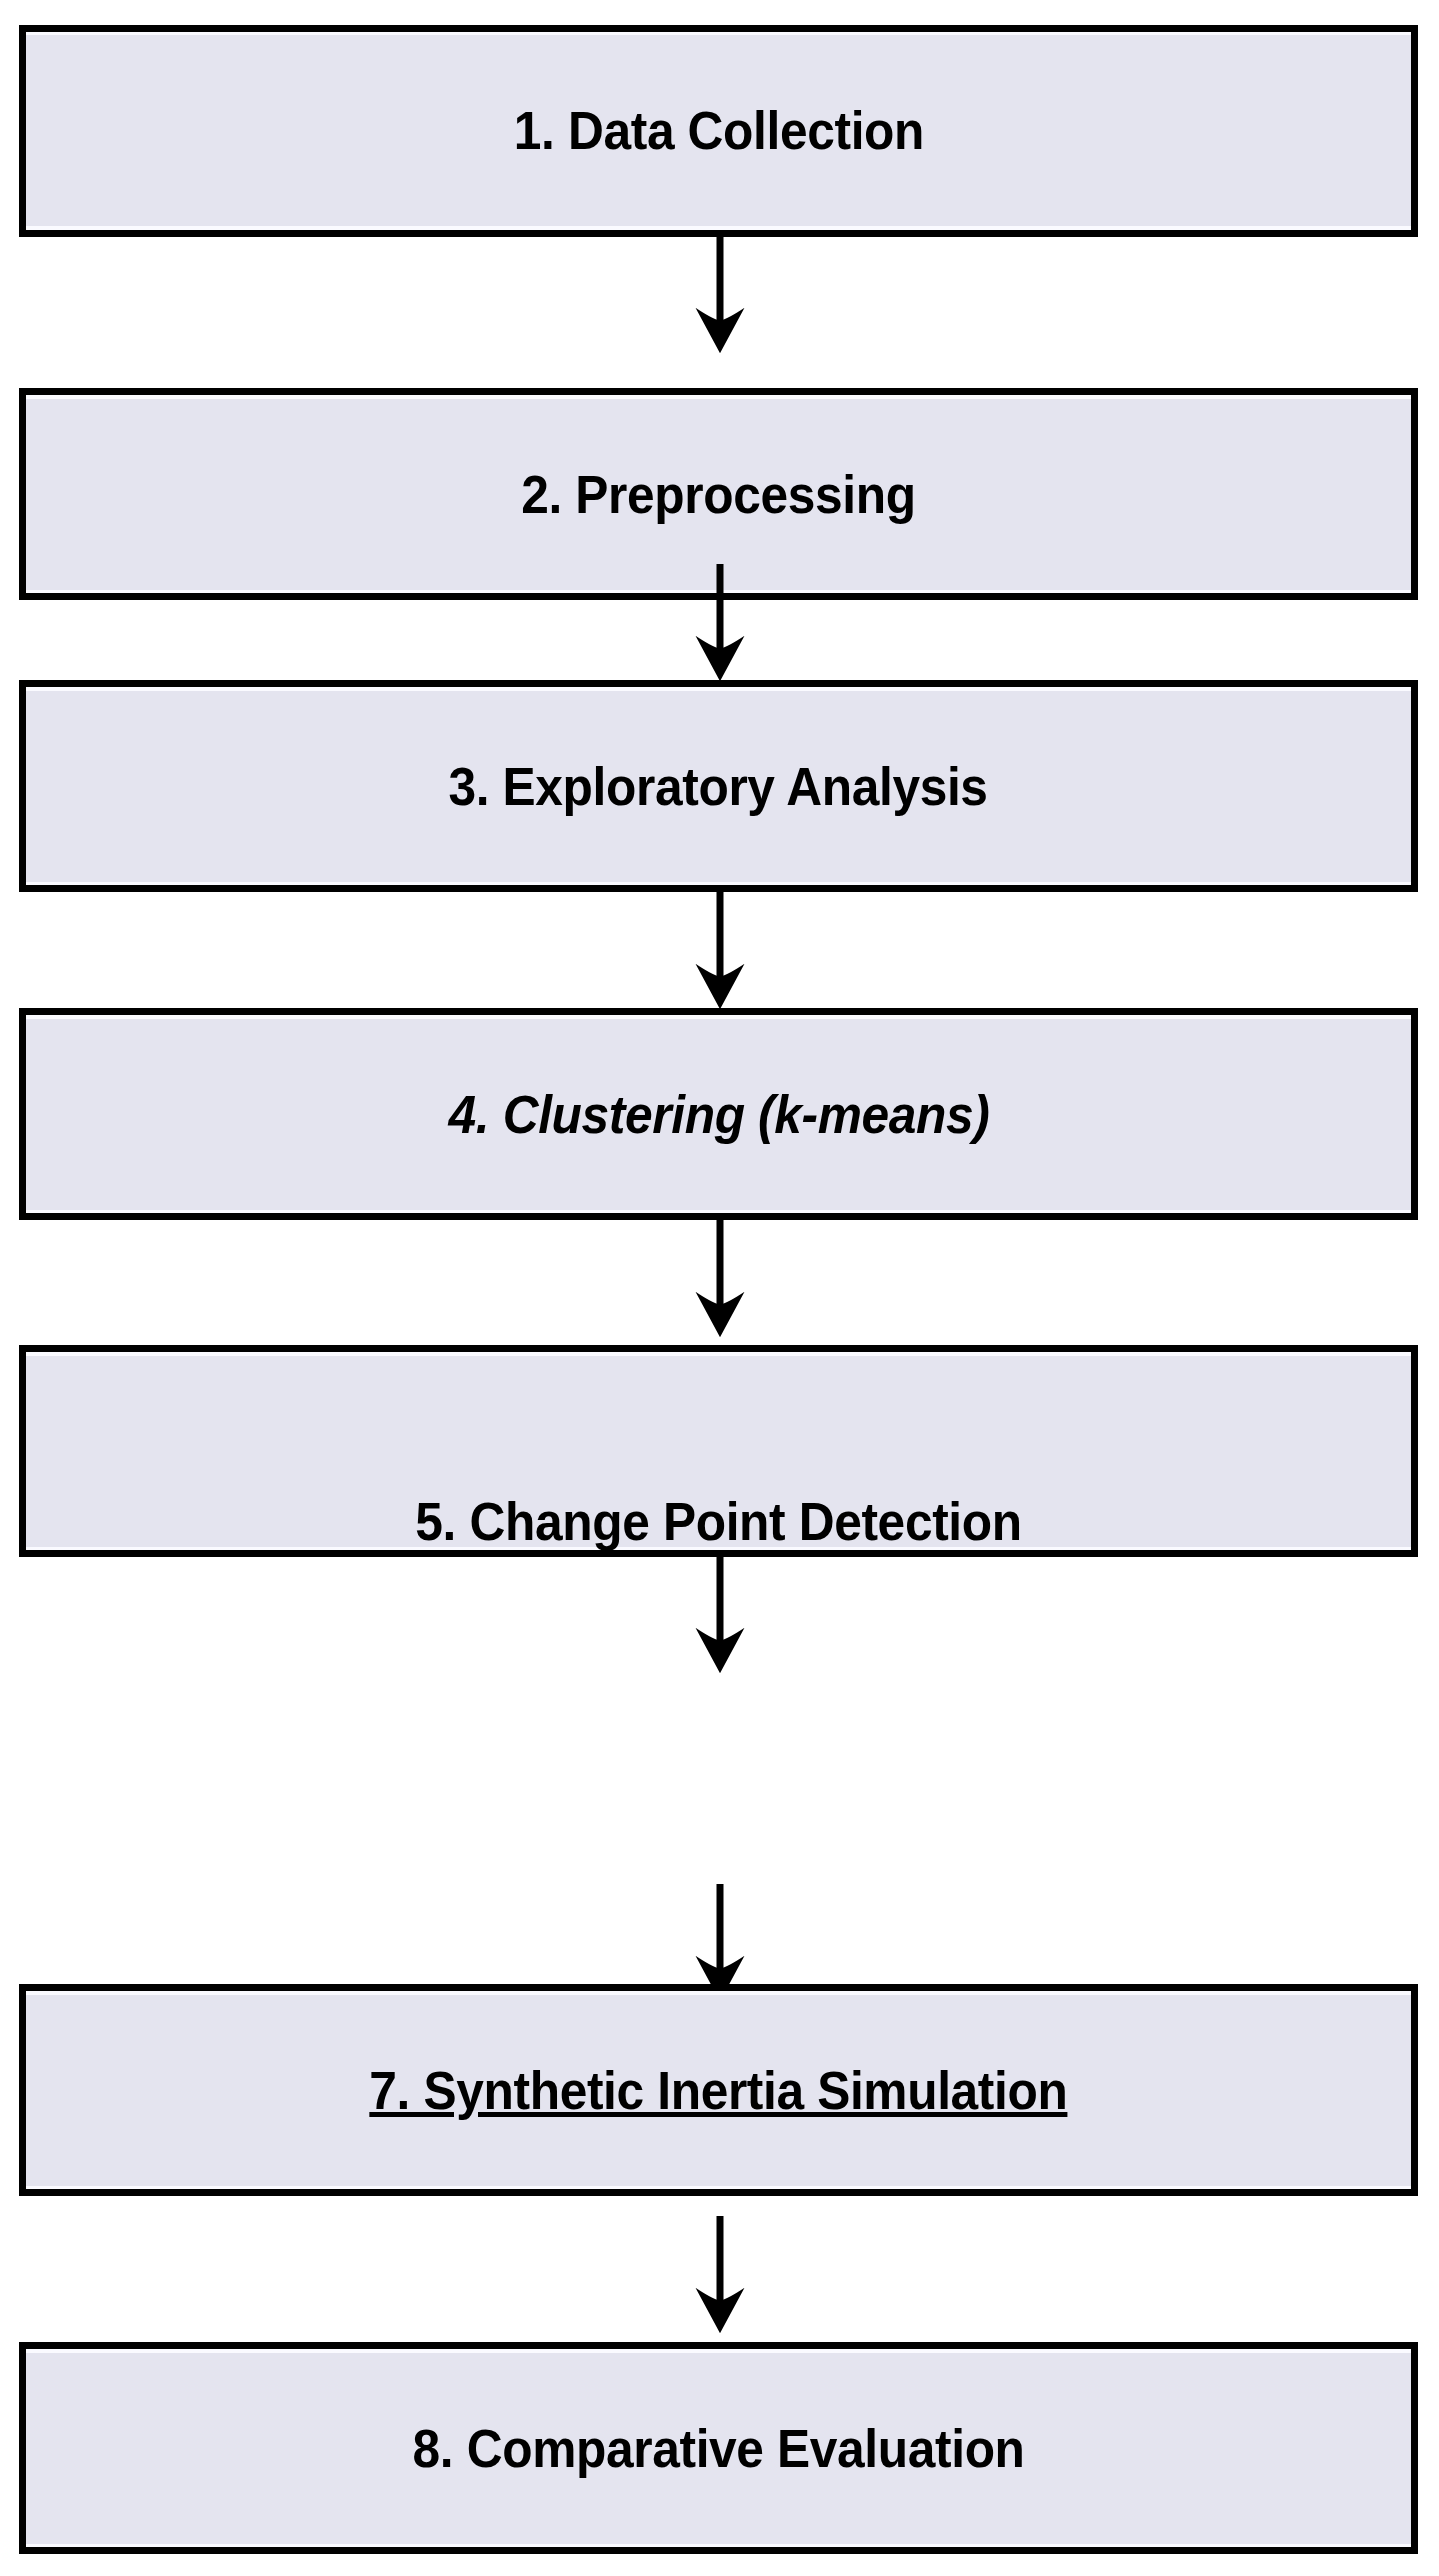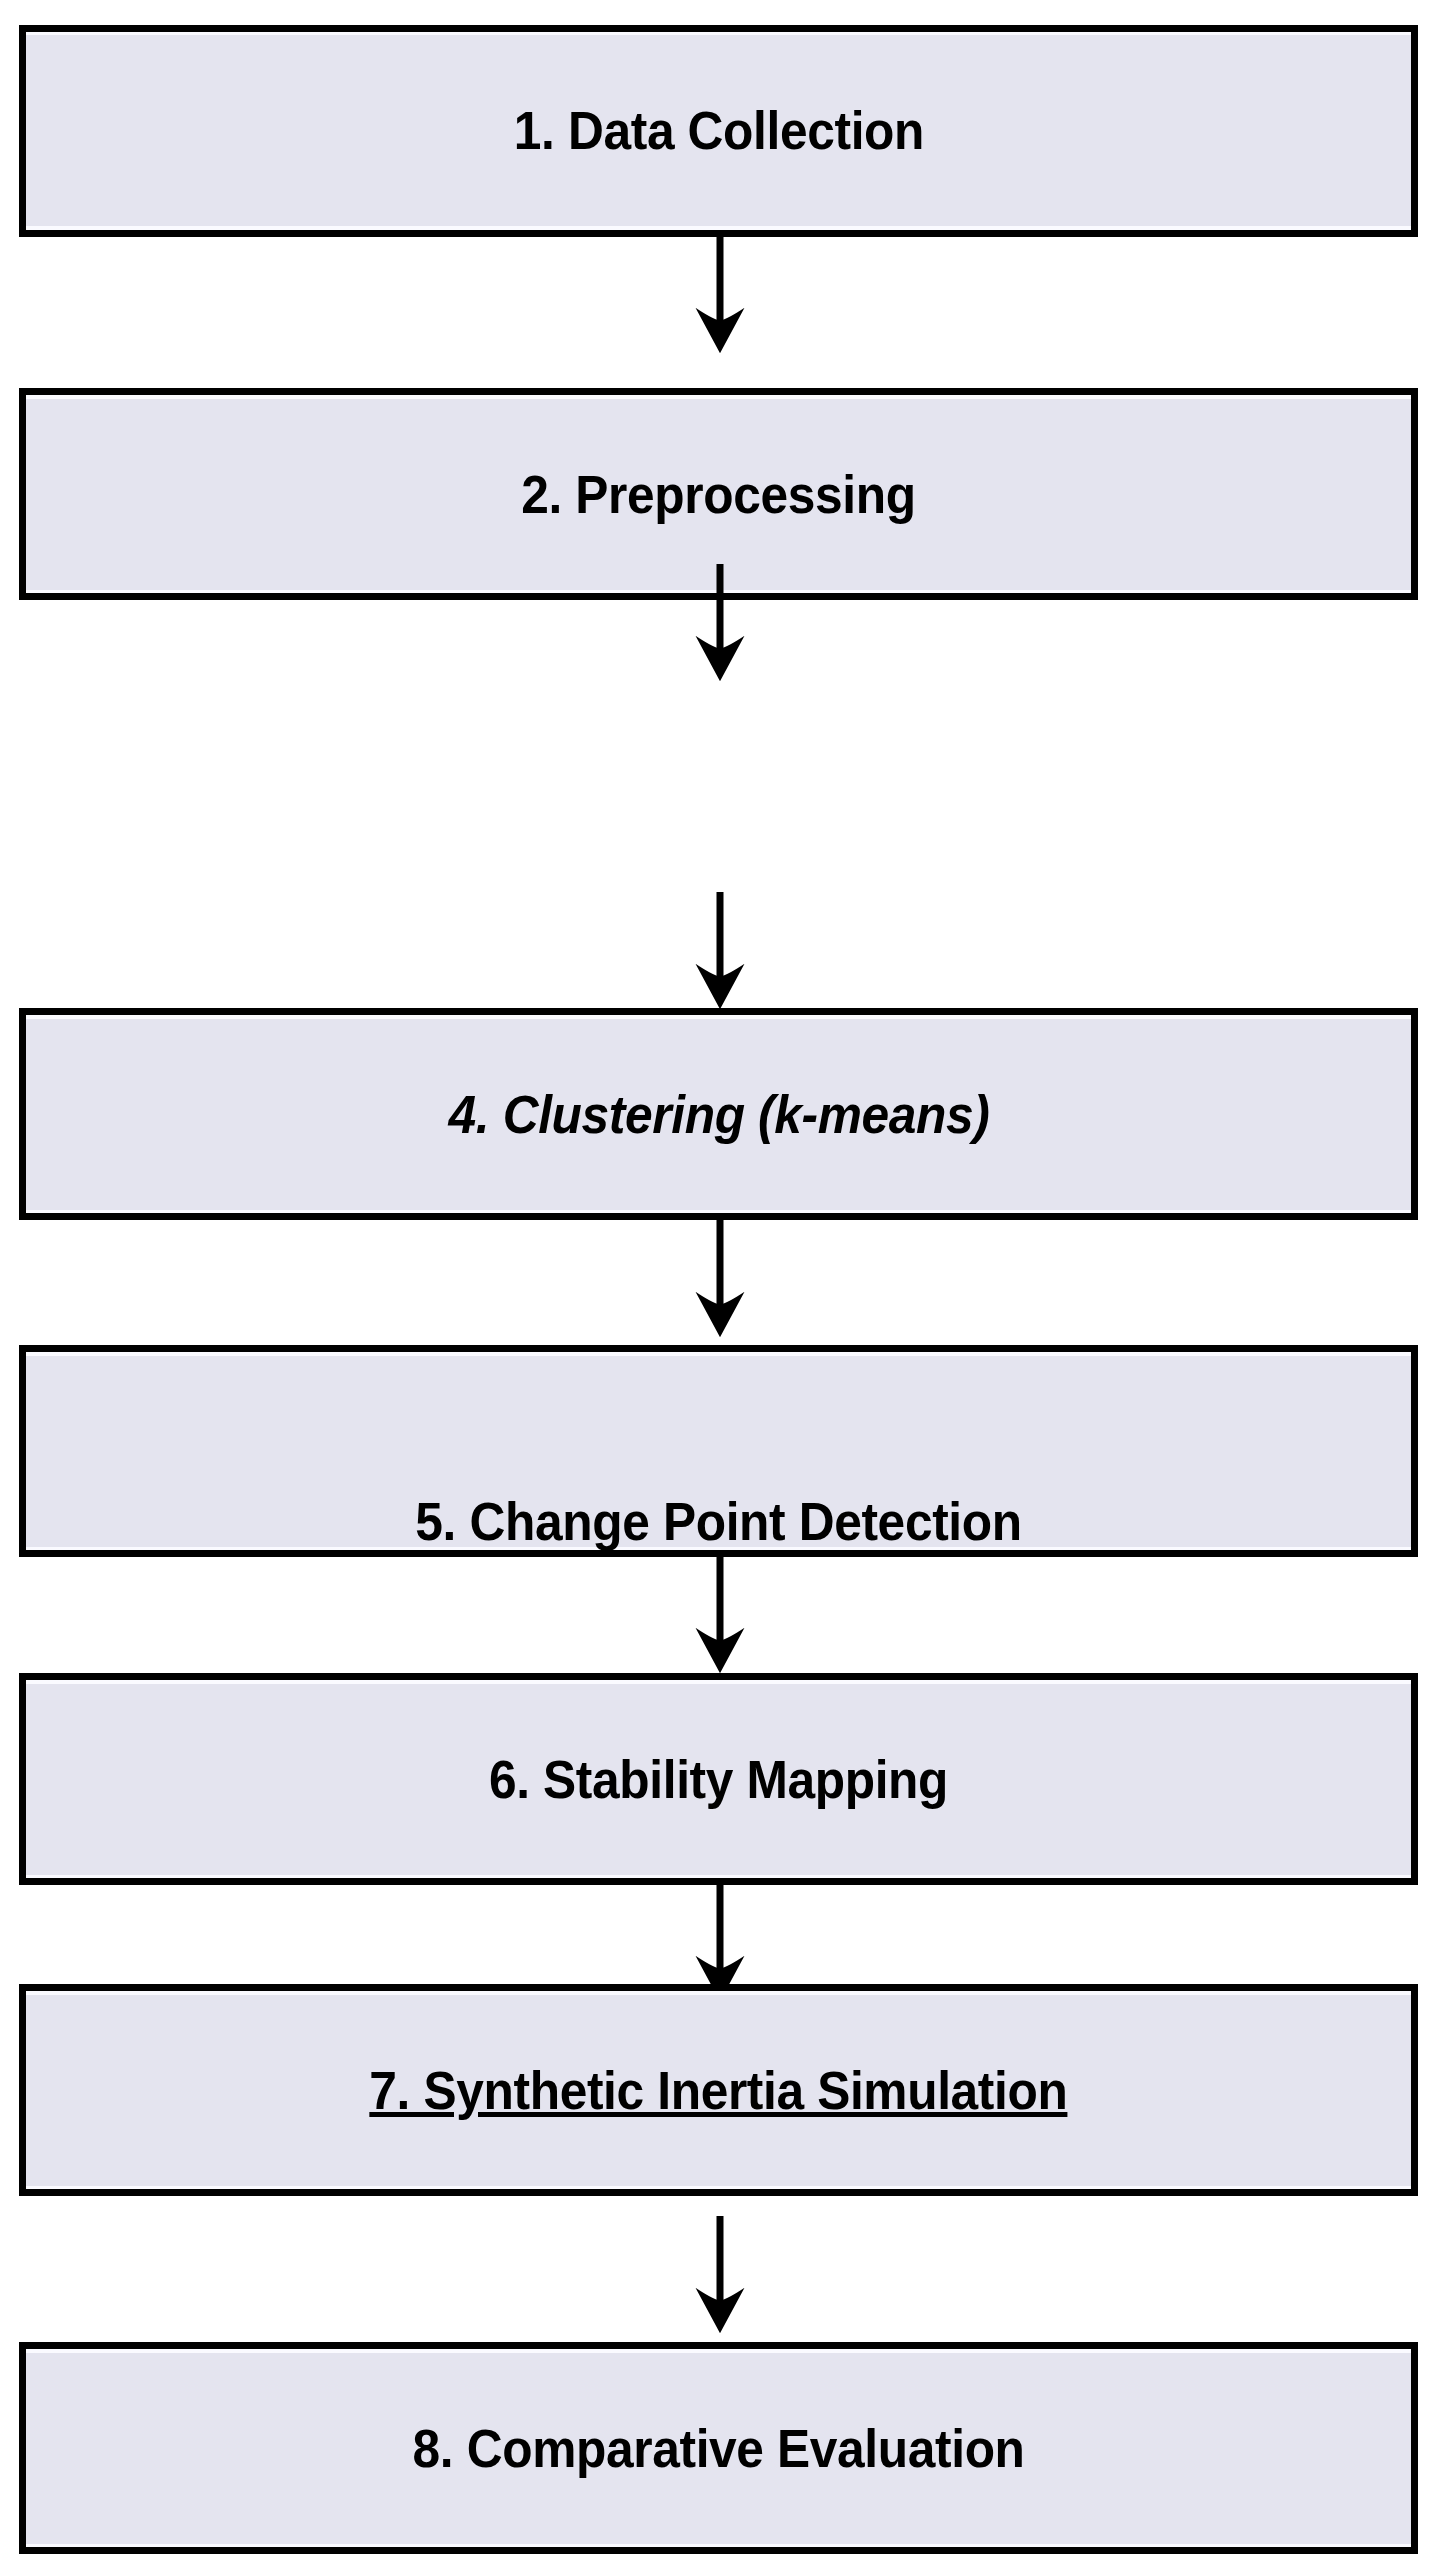--- a/index.html
+++ b/index.html
@@ -128,20 +128,23 @@
 
   <div class="connector c2">
     <svg viewBox="0 0 80 136" xmlns="http://www.w3.org/2000/svg" aria-hidden="true">
       <g>
         <rect x="36" y="0" width="8" height="120" fill="#000000"></rect>
         <path d="M 40 134 L 12 82 C 24 90 33 95 40 97 C 47 95 56 90 68 82 Z" fill="#000000"></path>
       </g>
     </svg>
   </div>
 
+  <div class="node n3">
+    <span class="node-label">3. Exploratory Analysis</span>
+  </div>
 
   <div class="connector c3">
     <svg viewBox="0 0 80 136" xmlns="http://www.w3.org/2000/svg" aria-hidden="true">
       <g>
         <rect x="36" y="0" width="8" height="120" fill="#000000"></rect>
         <path d="M 40 134 L 12 82 C 24 90 33 95 40 97 C 47 95 56 90 68 82 Z" fill="#000000"></path>
       </g>
     </svg>
   </div>
 
@@ -164,23 +167,20 @@
 
   <div class="connector c5">
     <svg viewBox="0 0 80 136" xmlns="http://www.w3.org/2000/svg" aria-hidden="true">
       <g>
         <rect x="36" y="0" width="8" height="120" fill="#000000"></rect>
         <path d="M 40 134 L 12 82 C 24 90 33 95 40 97 C 47 95 56 90 68 82 Z" fill="#000000"></path>
       </g>
     </svg>
   </div>
 
-  <div class="node n6">
-    <span class="node-label">6. Stability Mapping</span>
-  </div>
 
   <div class="connector c6">
     <svg viewBox="0 0 80 136" xmlns="http://www.w3.org/2000/svg" aria-hidden="true">
       <g>
         <rect x="36" y="0" width="8" height="120" fill="#000000"></rect>
         <path d="M 40 134 L 12 82 C 24 90 33 95 40 97 C 47 95 56 90 68 82 Z" fill="#000000"></path>
       </g>
     </svg>
   </div>
 

